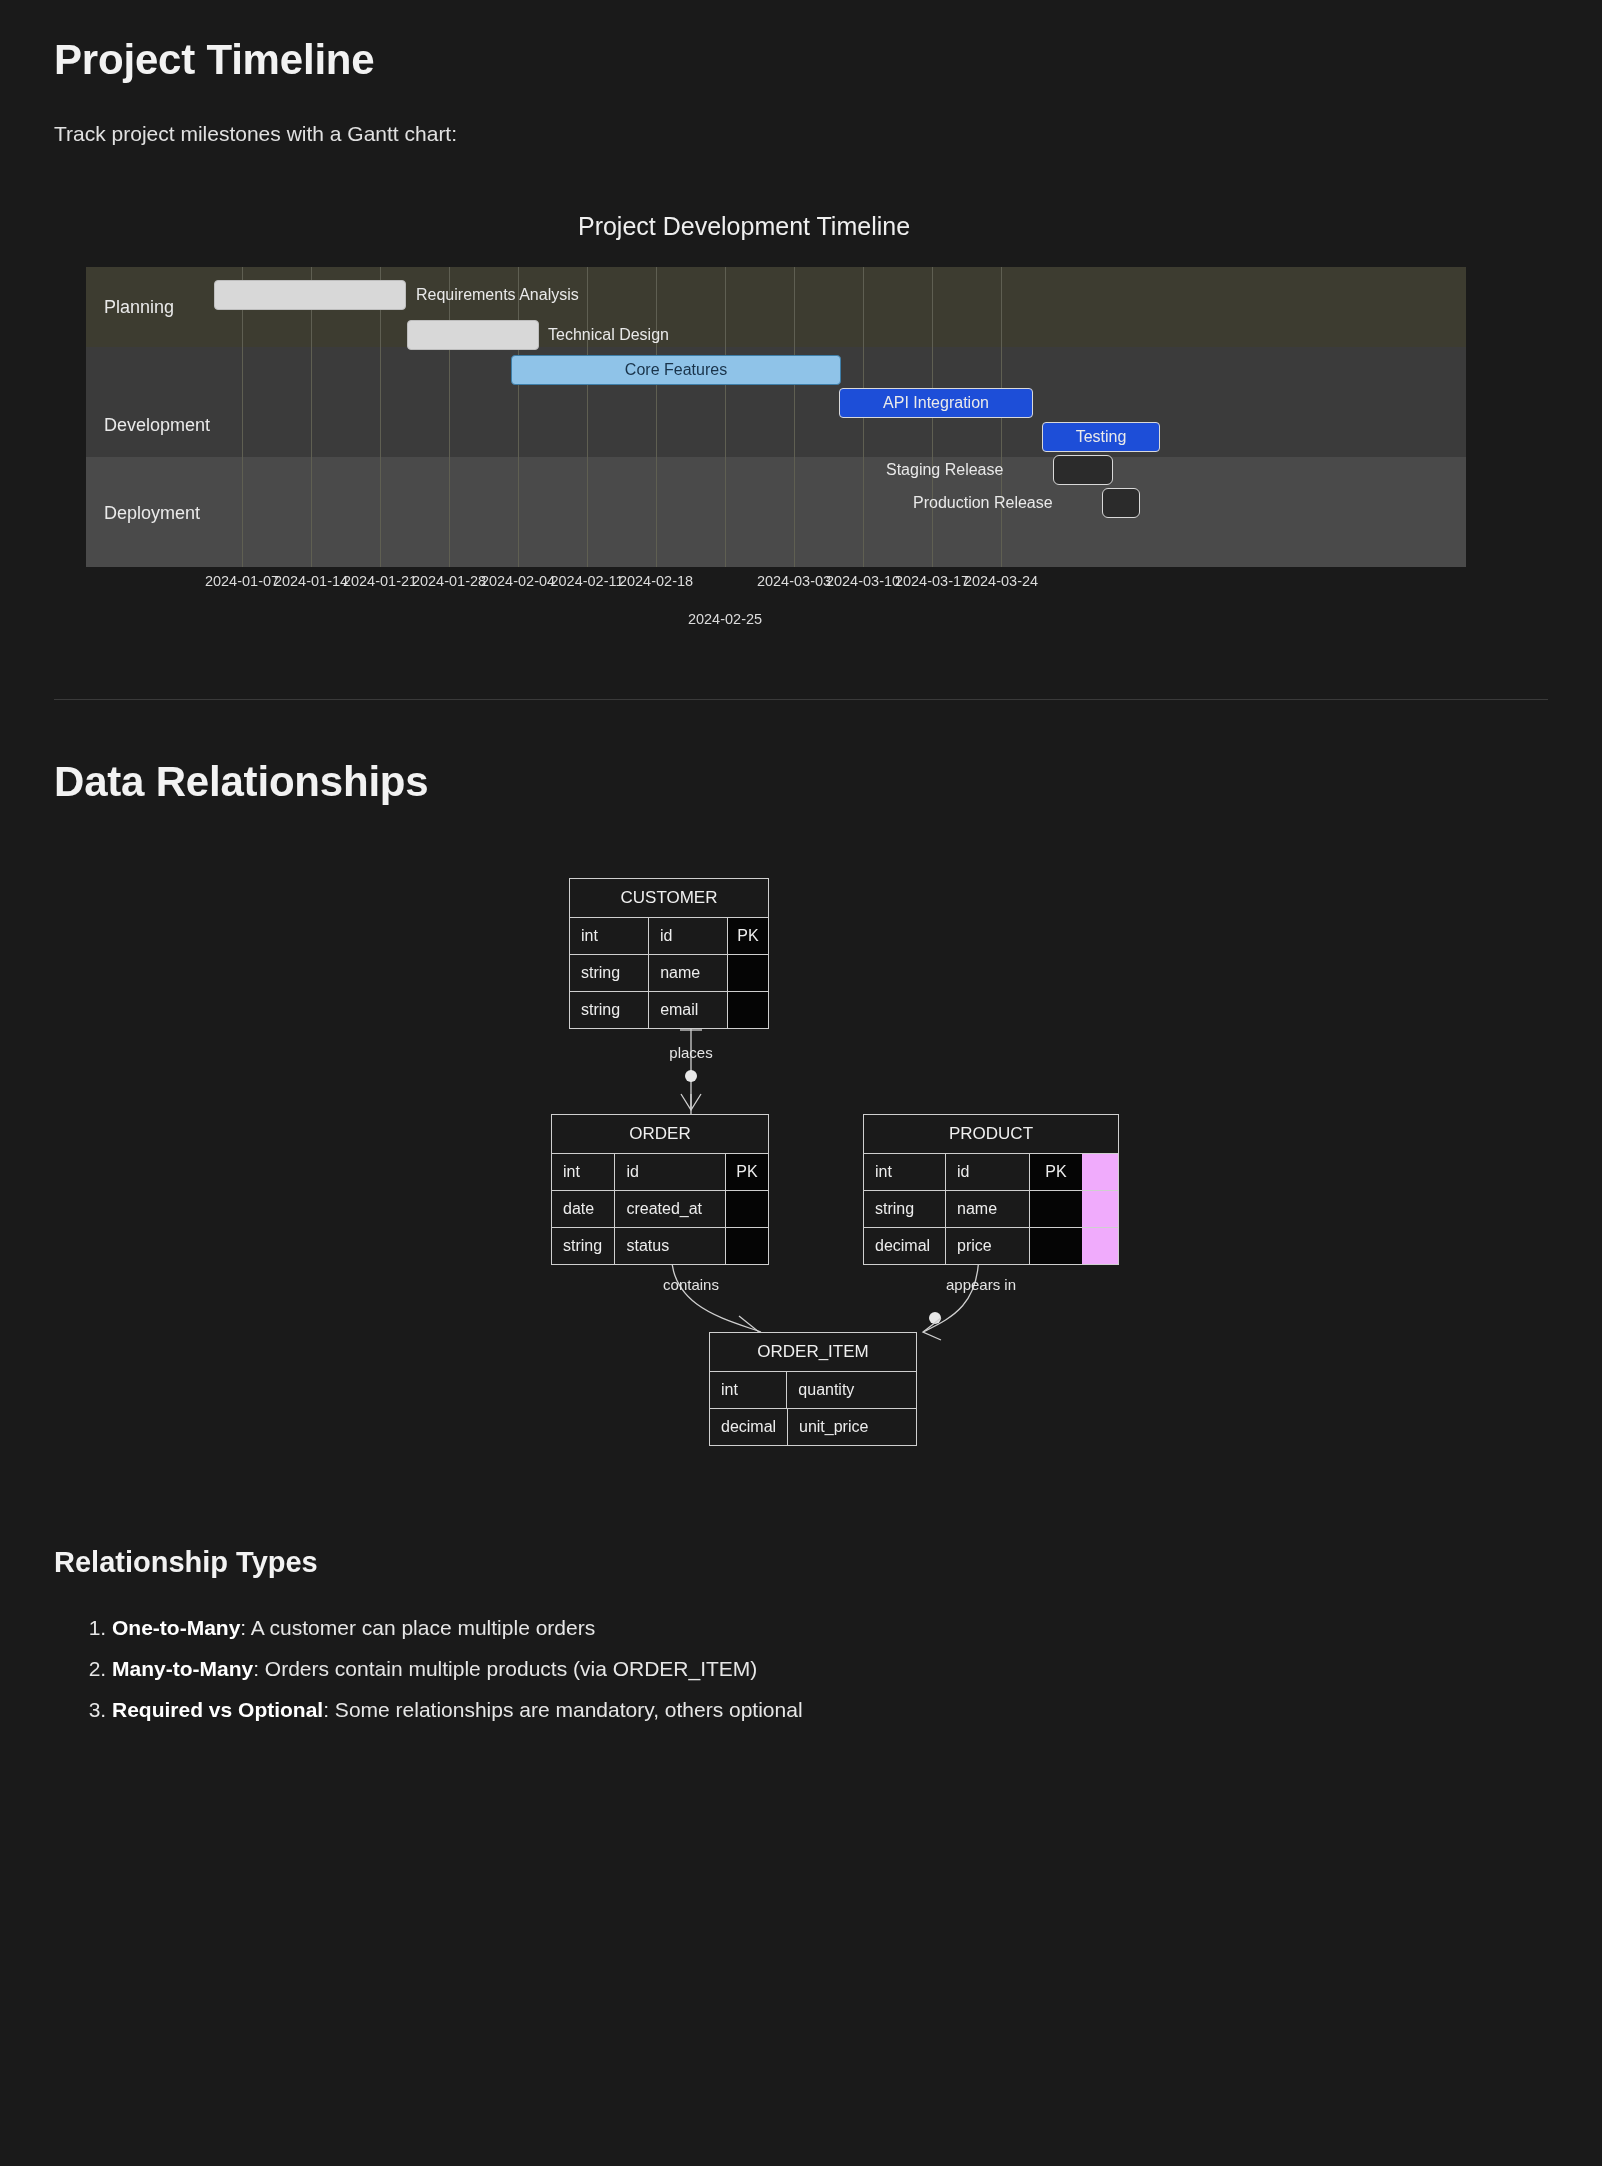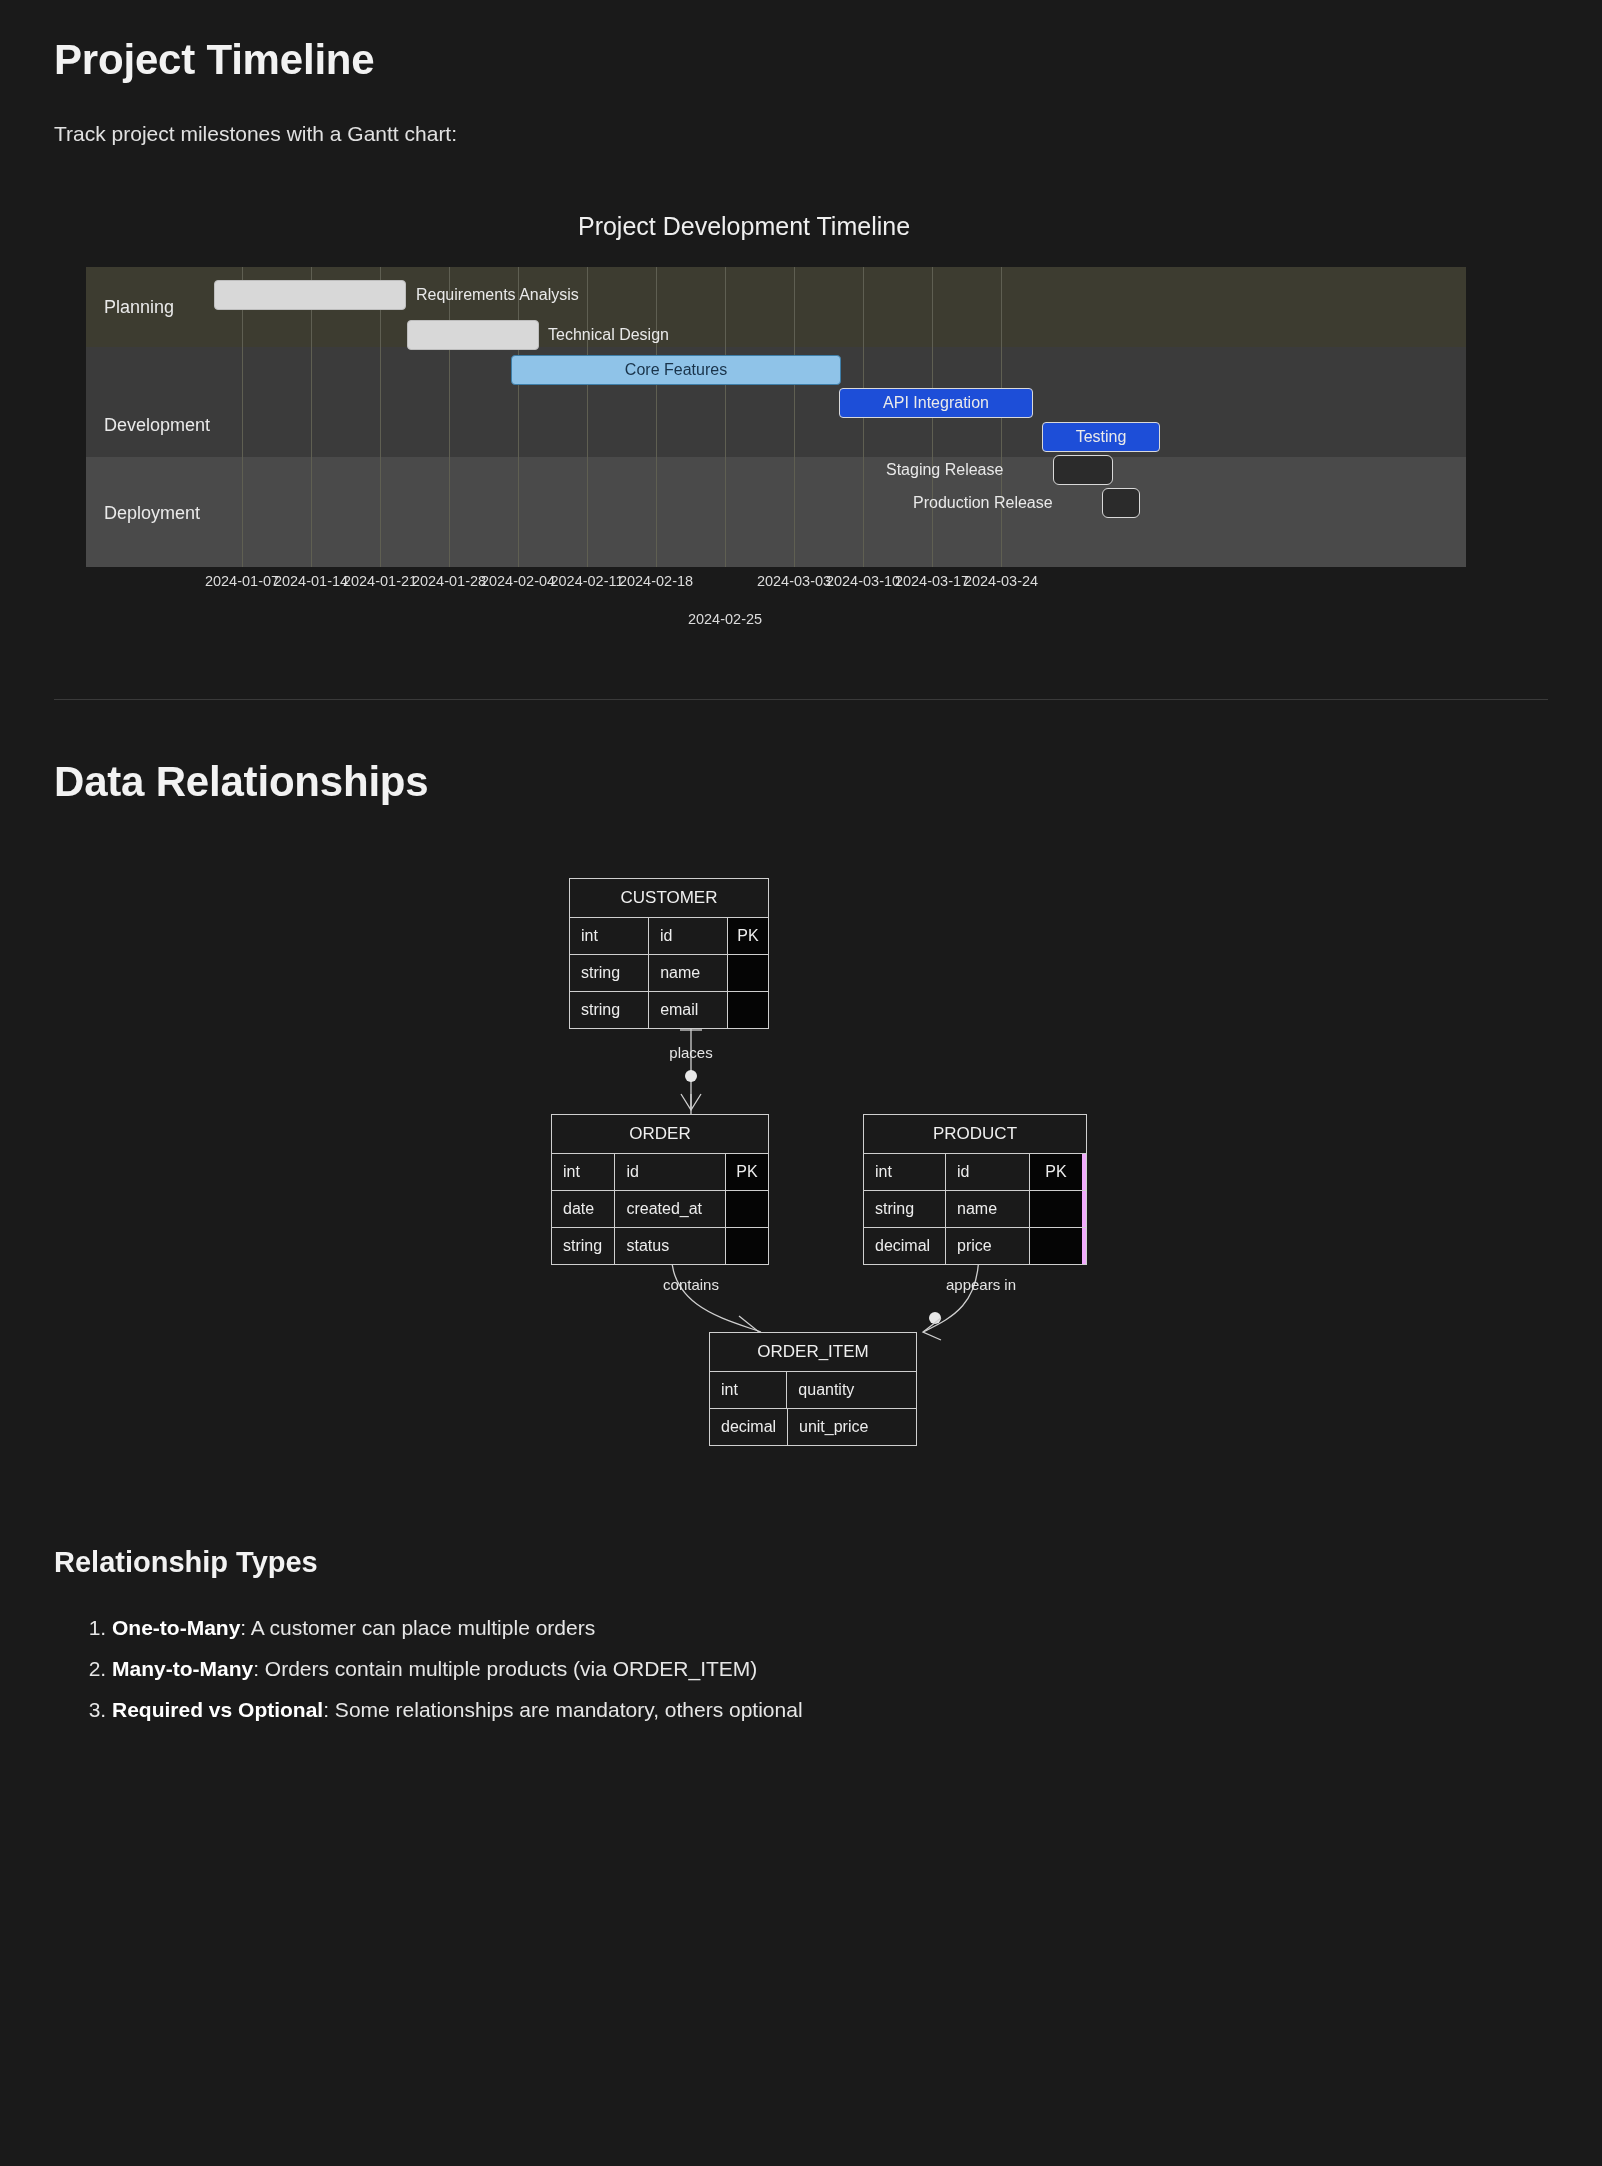--- a/index.html
+++ b/index.html
@@ -331,21 +331,21 @@
           <div class="ent-cell" style="width:112px;">created_at</div>
           <div class="ent-cell key" style="width:42px;"></div>
         </div>
         <div class="ent-row">
           <div class="ent-cell" style="width:64px;">string</div>
           <div class="ent-cell" style="width:112px;">status</div>
           <div class="ent-cell key" style="width:42px;"></div>
         </div>
       </div>
 
-      <div class="ent" style="left:612px;top:248px;width:224px;">
+      <div class="ent" style="left:612px;top:248px;width:256px;">
         <div class="ent-title">PRODUCT</div>
         <div class="ent-row">
           <div class="ent-cell" style="width:82px;">int</div>
           <div class="ent-cell" style="width:84px;">id</div>
           <div class="ent-cell key" style="width:52px;">PK</div>
         </div>
         <div class="ent-row">
           <div class="ent-cell" style="width:82px;">string</div>
           <div class="ent-cell" style="width:84px;">name</div>
           <div class="ent-cell key" style="width:52px;"></div>

